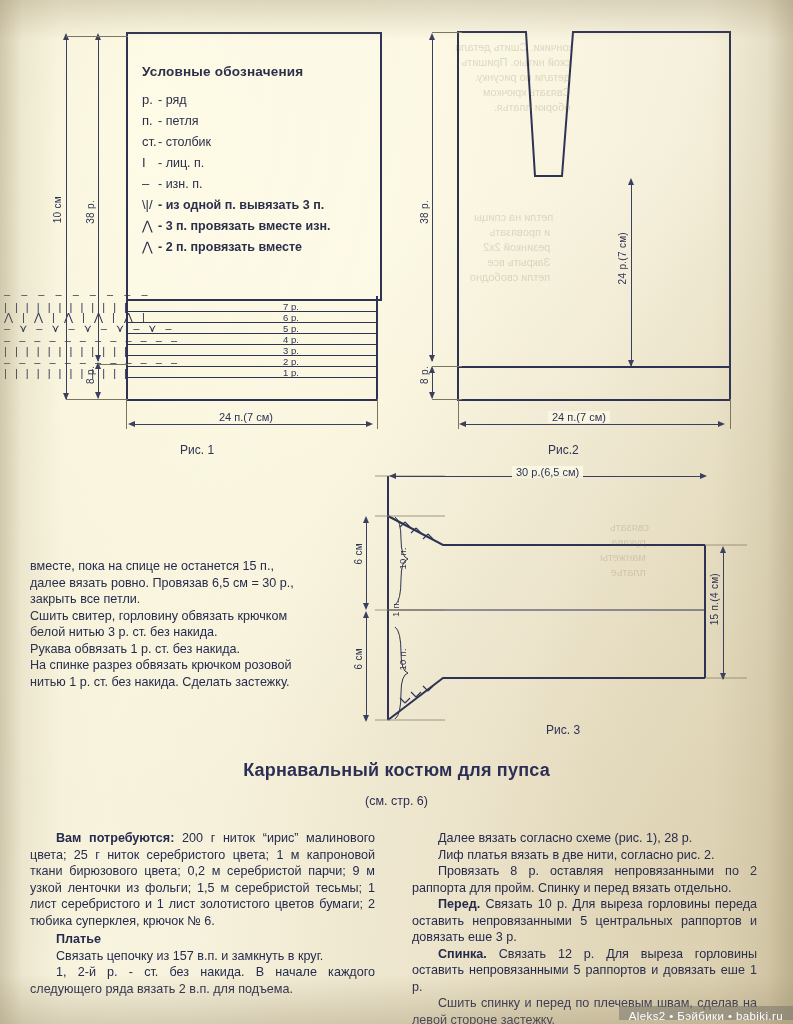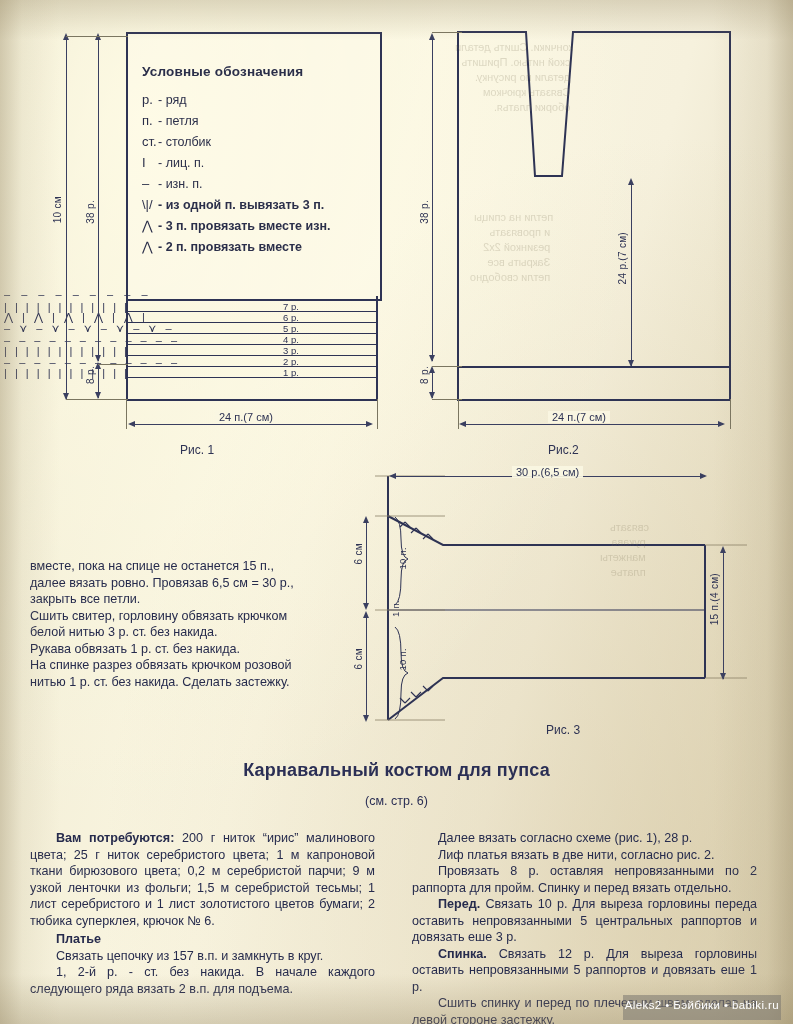--- a/index.html
+++ b/index.html
@@ -63,22 +63,22 @@
   
   .body{position:absolute;font-size:12.6px;line-height:16.5px;color:#262b4d;text-align:justify;}
   .body p{margin:0;}
   .ind{text-indent:26px;}
   b{font-weight:700;}
   #title{position:absolute;width:793px;text-align:center;top:760px;
     font-size:18px;font-weight:700;letter-spacing:.2px;color:#2b2f55;}
   #subtitle{position:absolute;width:793px;text-align:center;top:794px;font-size:12.5px;color:#2b2f55;}
 
   
-  #wm{position:absolute;right:12px;bottom:4px;height:25px;line-height:21px;
-    padding:0 2px;background:rgba(122,118,112,.55);color:#fff;font-size:11.5px;
+  #wm{position:absolute;right:0;bottom:4px;height:14px;line-height:21px;
+    padding:0 10px;background:rgba(122,118,112,.55);color:#fff;font-size:11.5px;
     letter-spacing:.4px;z-index:45;}
 
   
   .ghost{position:absolute;color:rgba(120,110,80,.22);font-size:11px;line-height:15px;
     transform:scaleX(-1);pointer-events:none;z-index:1;white-space:pre;}
 </style>
 </head>
 <body>
 
 <div id="page">

